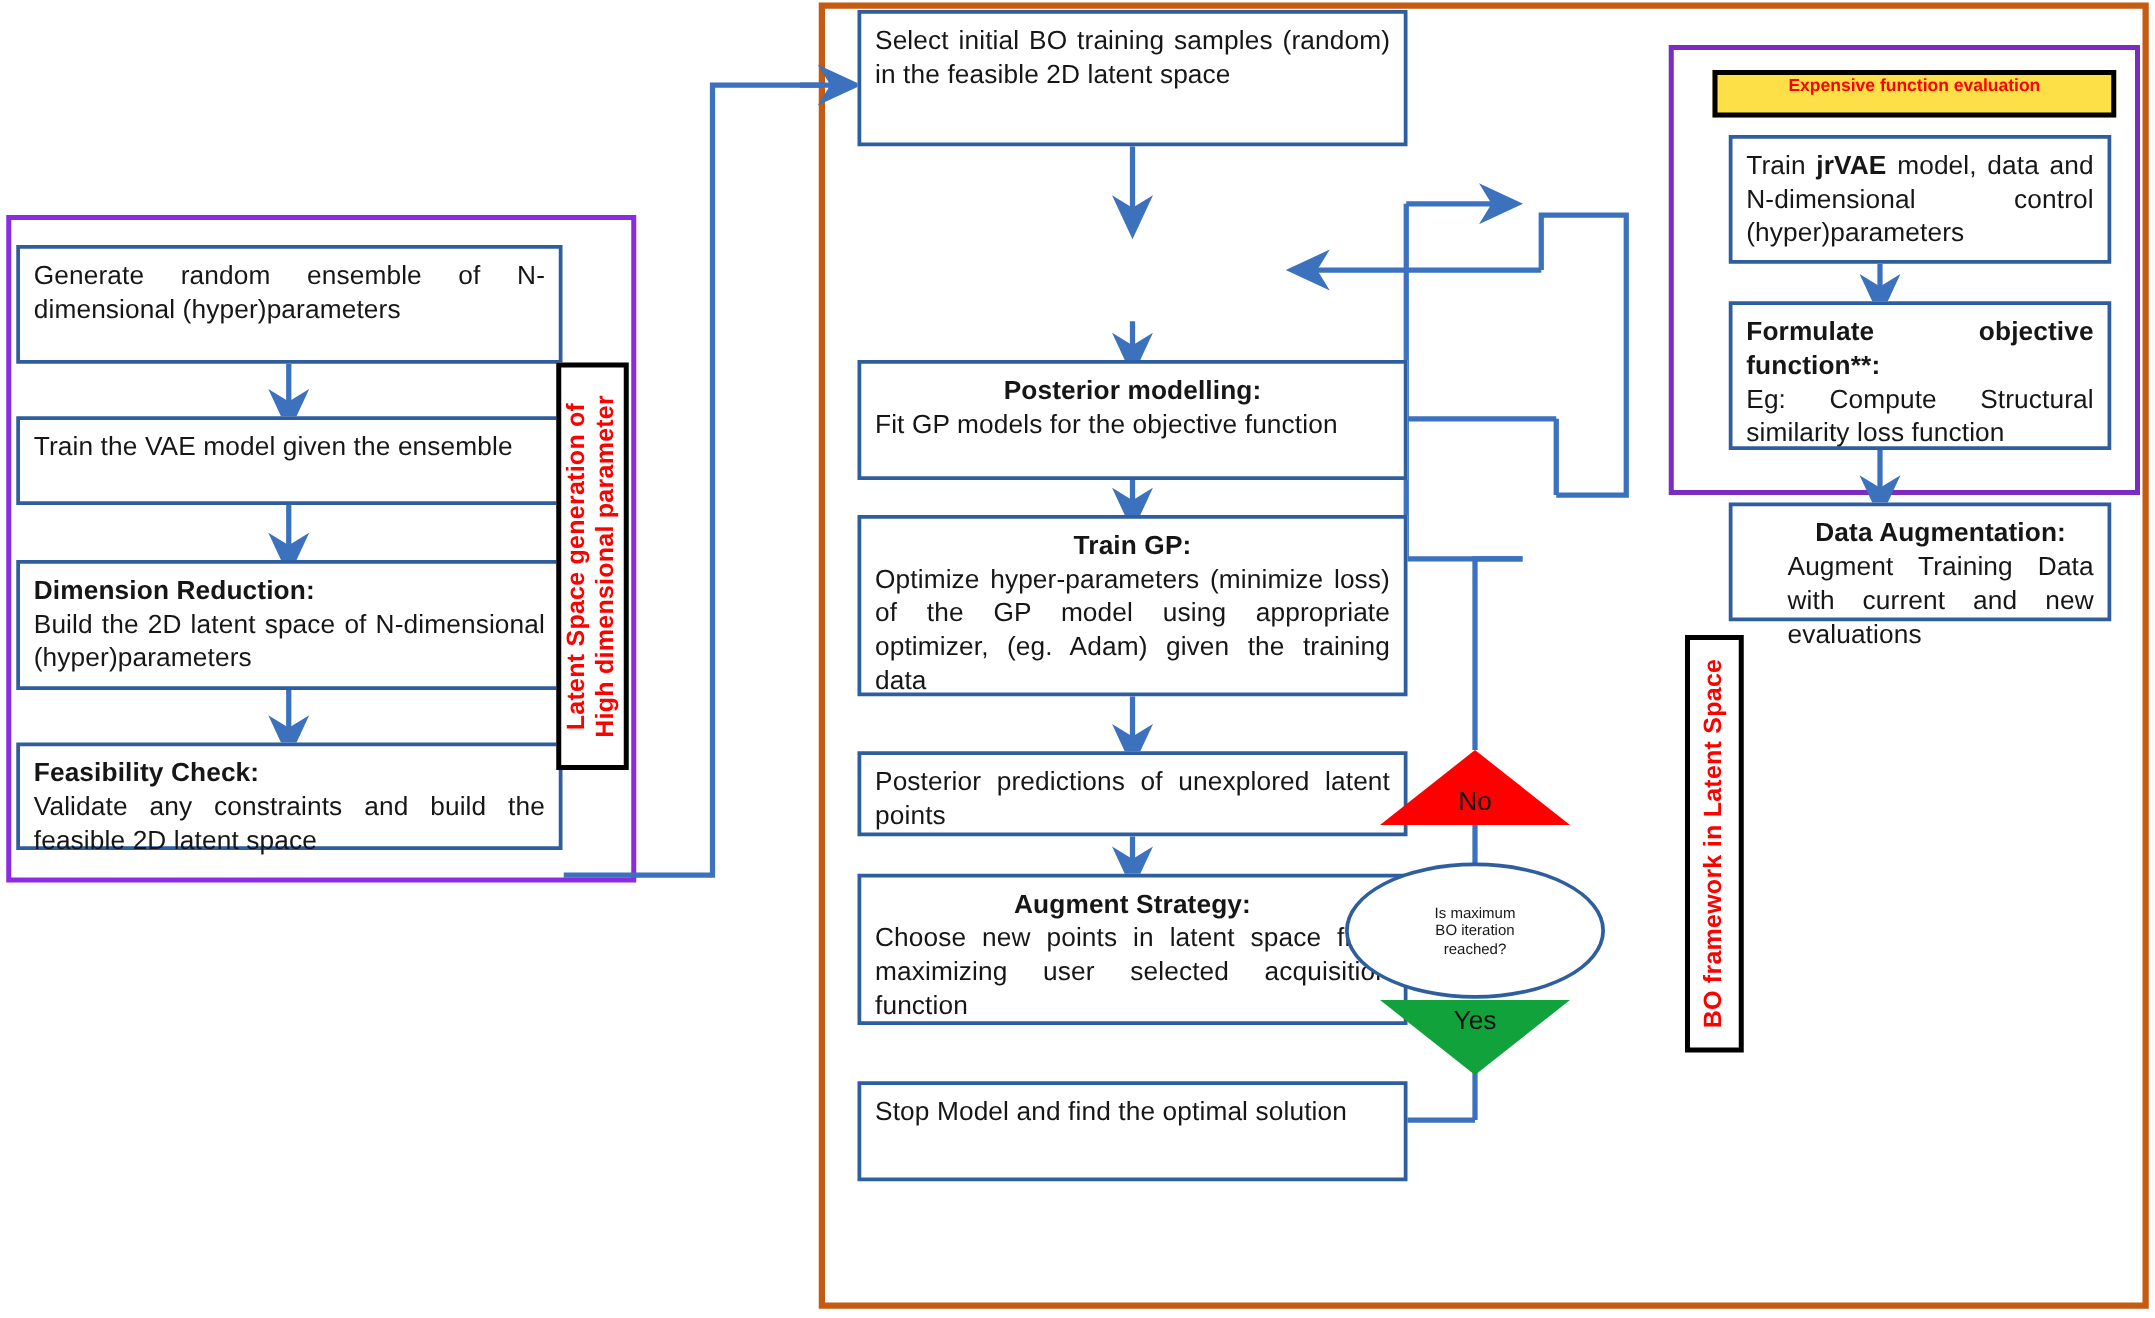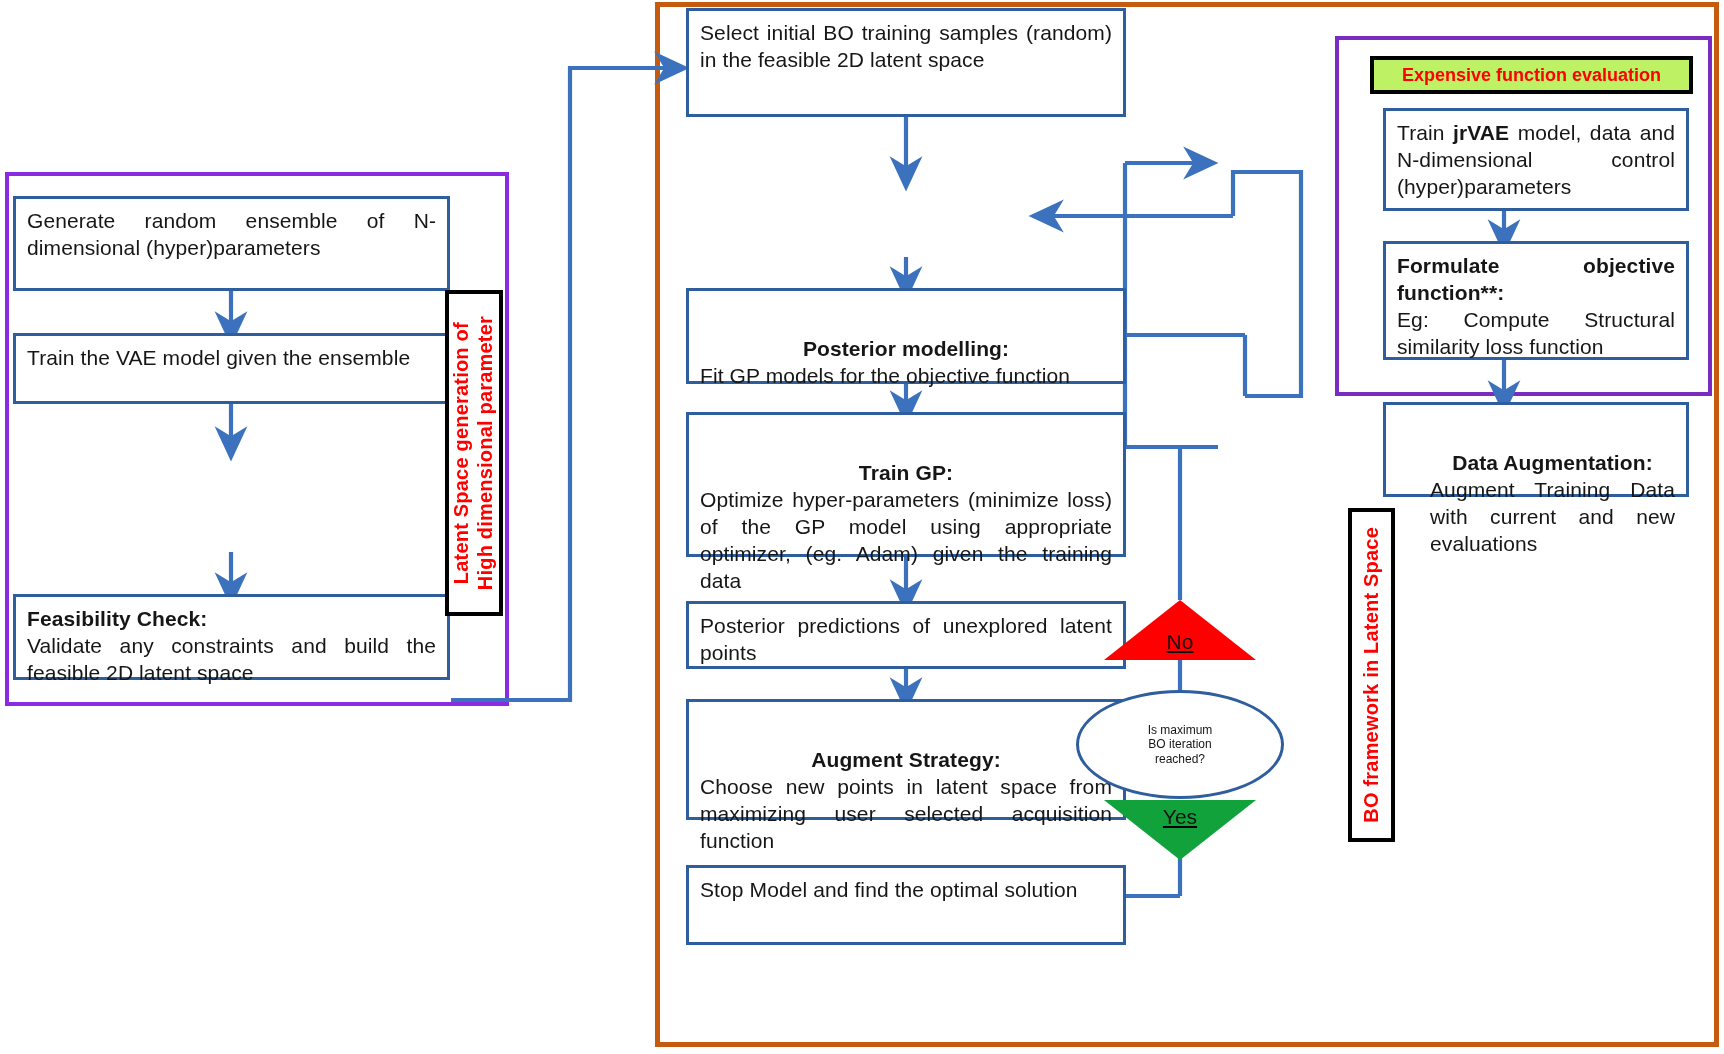--- a/index.html
+++ b/index.html
@@ -30,21 +30,20 @@
     padding: 9px 11px 7px 11px;
     text-align: justify;
     text-align-last: left;
     letter-spacing: 0.1px;
   }
   .box .hdr {
     display: block;
     font-weight: bold;
     text-align: center;
     text-align-last: center;
-    margin-top: 36px;
   }
   .box .hdr-inline {
     font-weight: bold;
   }
   .box p { margin: 0; }
 
   
   .frame {
     position: absolute;
     box-sizing: border-box;
@@ -74,26 +73,26 @@
     text-align: center;
     white-space: pre-line;
     letter-spacing: 0.2px;
   }
 
   
   .banner {
     position: absolute;
     box-sizing: border-box;
     border: 4px solid #000000;
-    background: #bef264;
+    background: #fde047;
     color: #FF0000;
     font-weight: bold;
-    font-size: 18px;
+    font-size: 14px;
     display: flex;
-    align-items: center;
+    align-items: flex-start;
     justify-content: center;
     text-align: center;
   }
 
   
   .ellipse {
     position: absolute;
     box-sizing: border-box;
     border: 3px solid #2E5E9E;
     border-radius: 50%;
@@ -107,21 +106,20 @@
     color: #161616;
     white-space: pre-line;
   }
 
   
   .tri {
     position: absolute;
     display: flex;
     align-items: flex-end;
     justify-content: center;
-    text-decoration: underline;
   }
   .tri svg { position: absolute; left: 0; top: 0; }
   .tri .trilabel {
     position: relative;
     z-index: 2;
     font-size: 21px;
     color: #111;
     line-height: 1;
   }
   .tri-up .trilabel { margin-bottom: 8px; }
@@ -222,20 +220,24 @@
   </svg>
 
   <div class="box" style="left:13px; top:196px; width:437px; height:95px;">
     <p>Generate random ensemble of N-dimensional (hyper)parameters</p>
   </div>
 
   <div class="box" style="left:13px; top:333px; width:437px; height:71px;">
     <p>Train the VAE model given the ensemble</p>
   </div>
 
+  <div class="box" style="left:13px; top:448px; width:437px; height:104px;">
+    <p><span class="hdr-inline">Dimension Reduction:</span></p>
+    <p>Build the 2D latent space of N-dimensional (hyper)parameters</p>
+  </div>
 
   <div class="box" style="left:13px; top:594px; width:437px; height:86px;">
     <p><span class="hdr-inline">Feasibility Check:</span></p>
     <p>Validate any constraints and build the feasible 2D latent space</p>
   </div>
 
   <div class="vlabel" style="left:445px; top:290px; width:58px; height:326px;">
     <div class="vtext">Latent Space generation of
 High dimensional parameter</div>
   </div>

